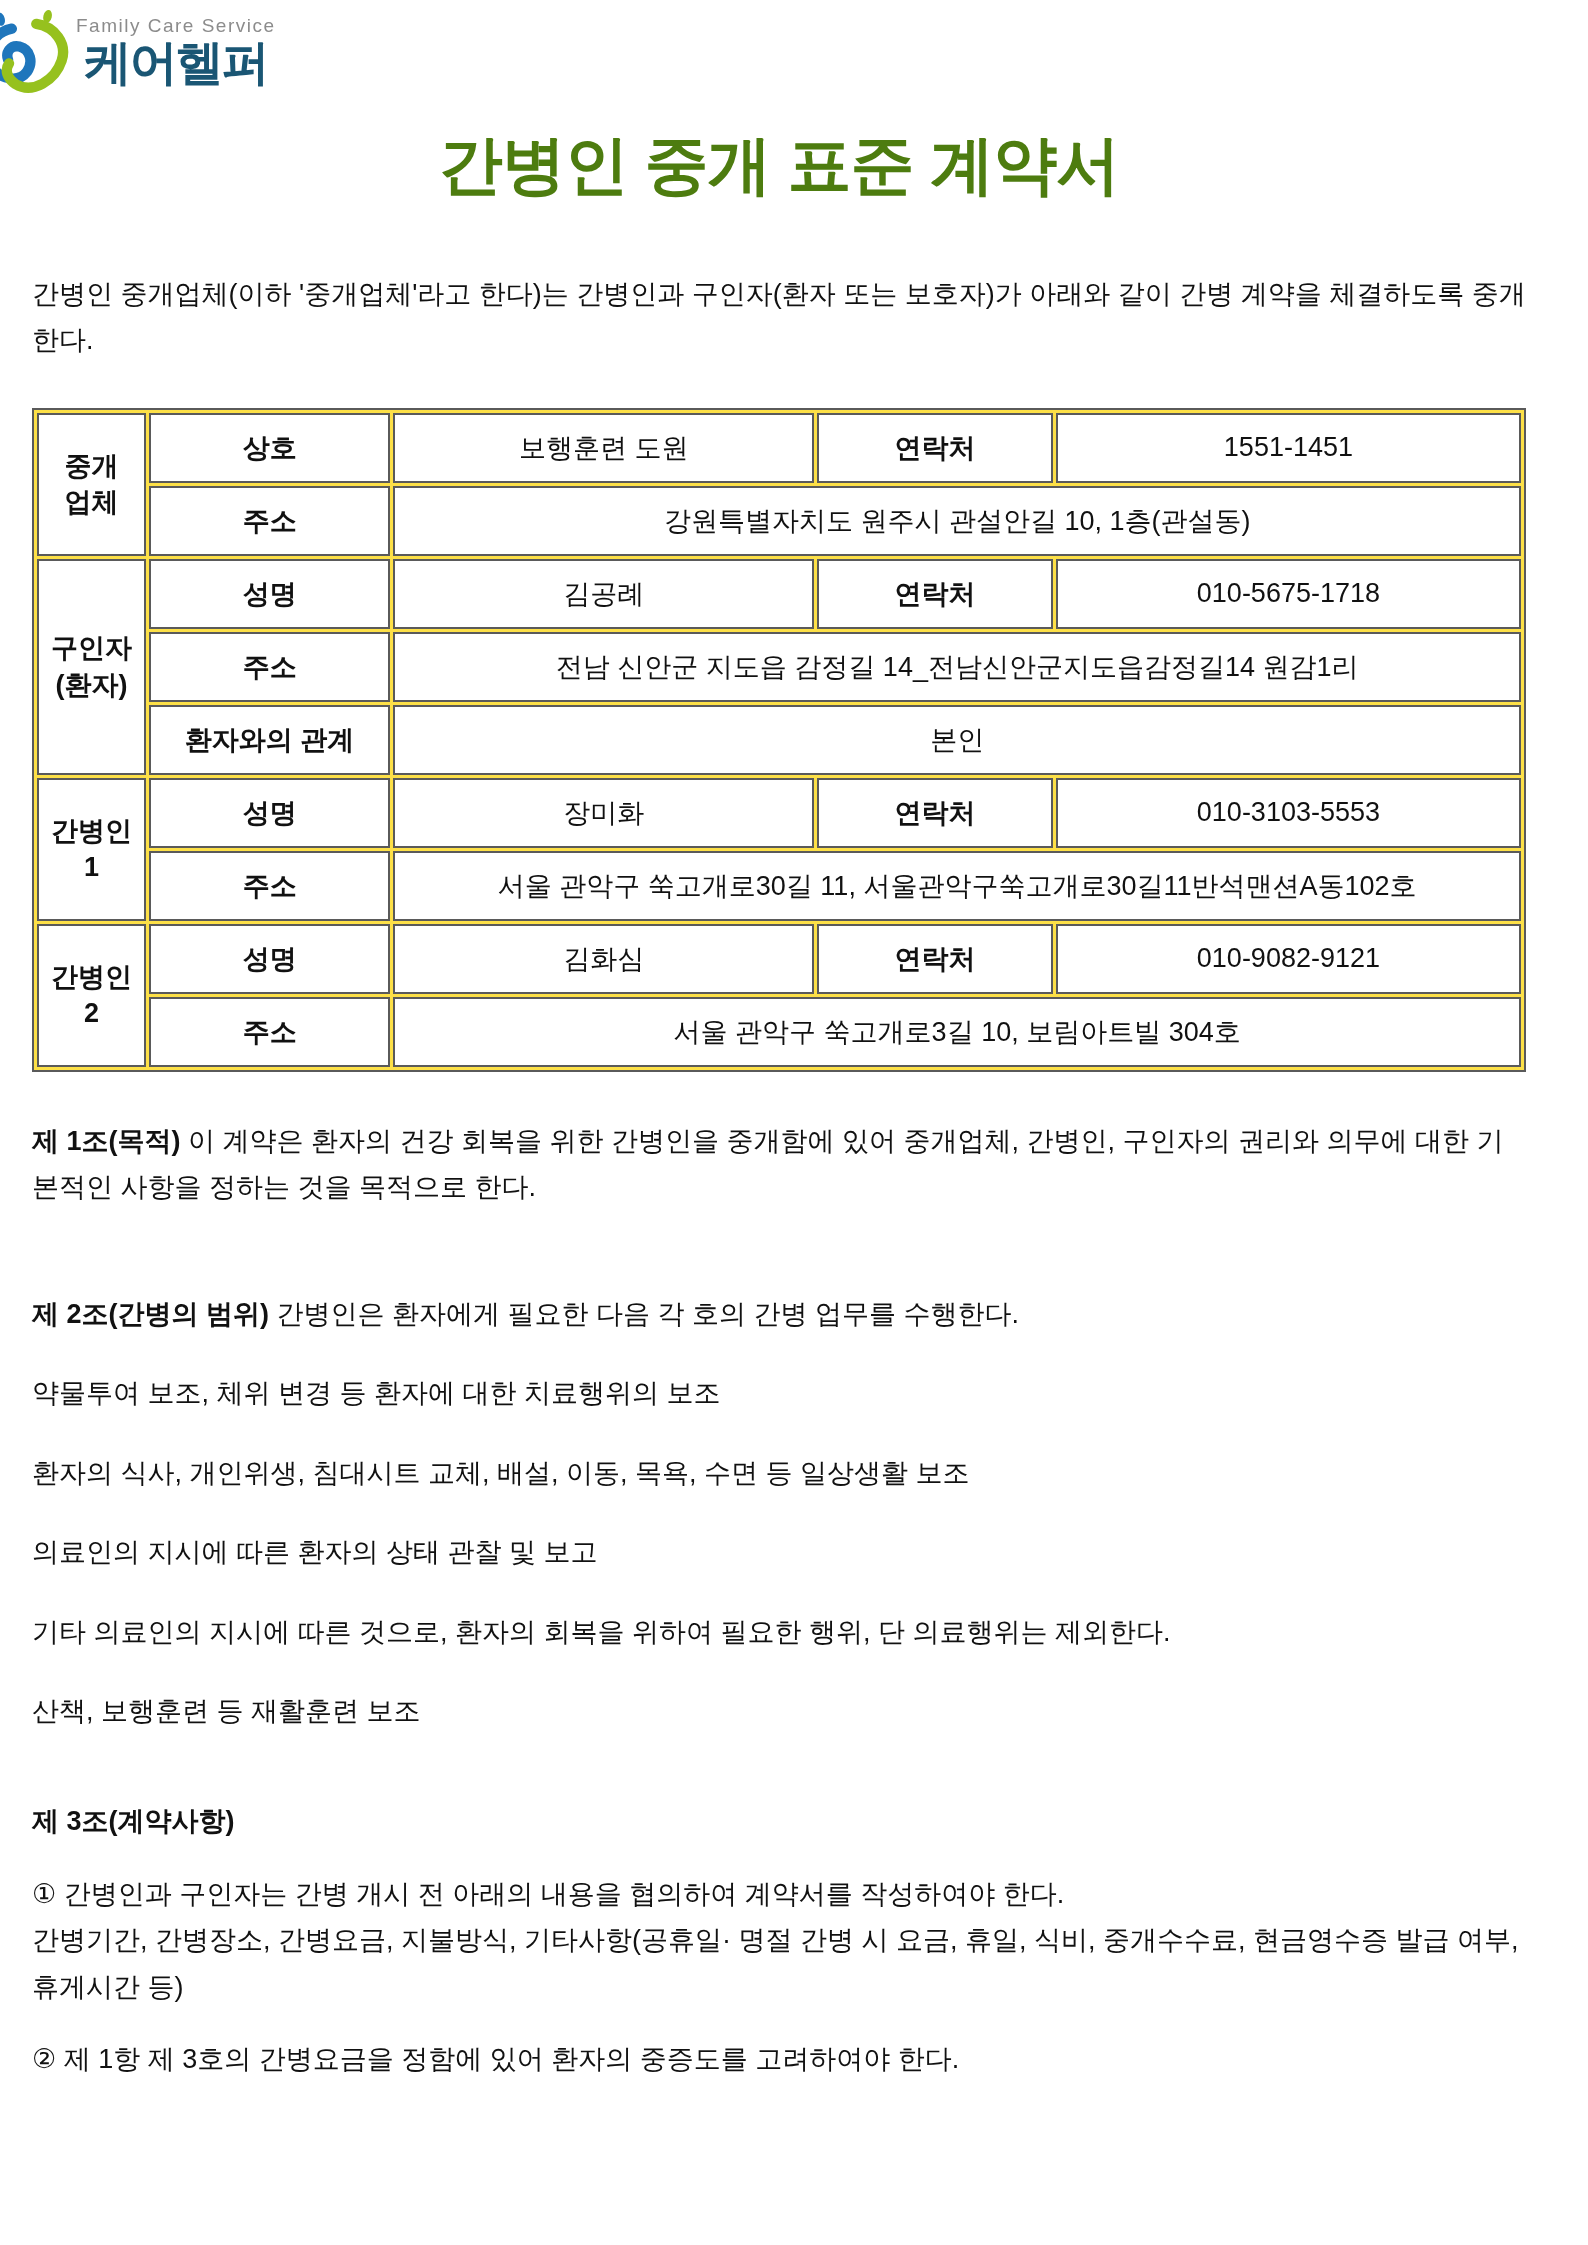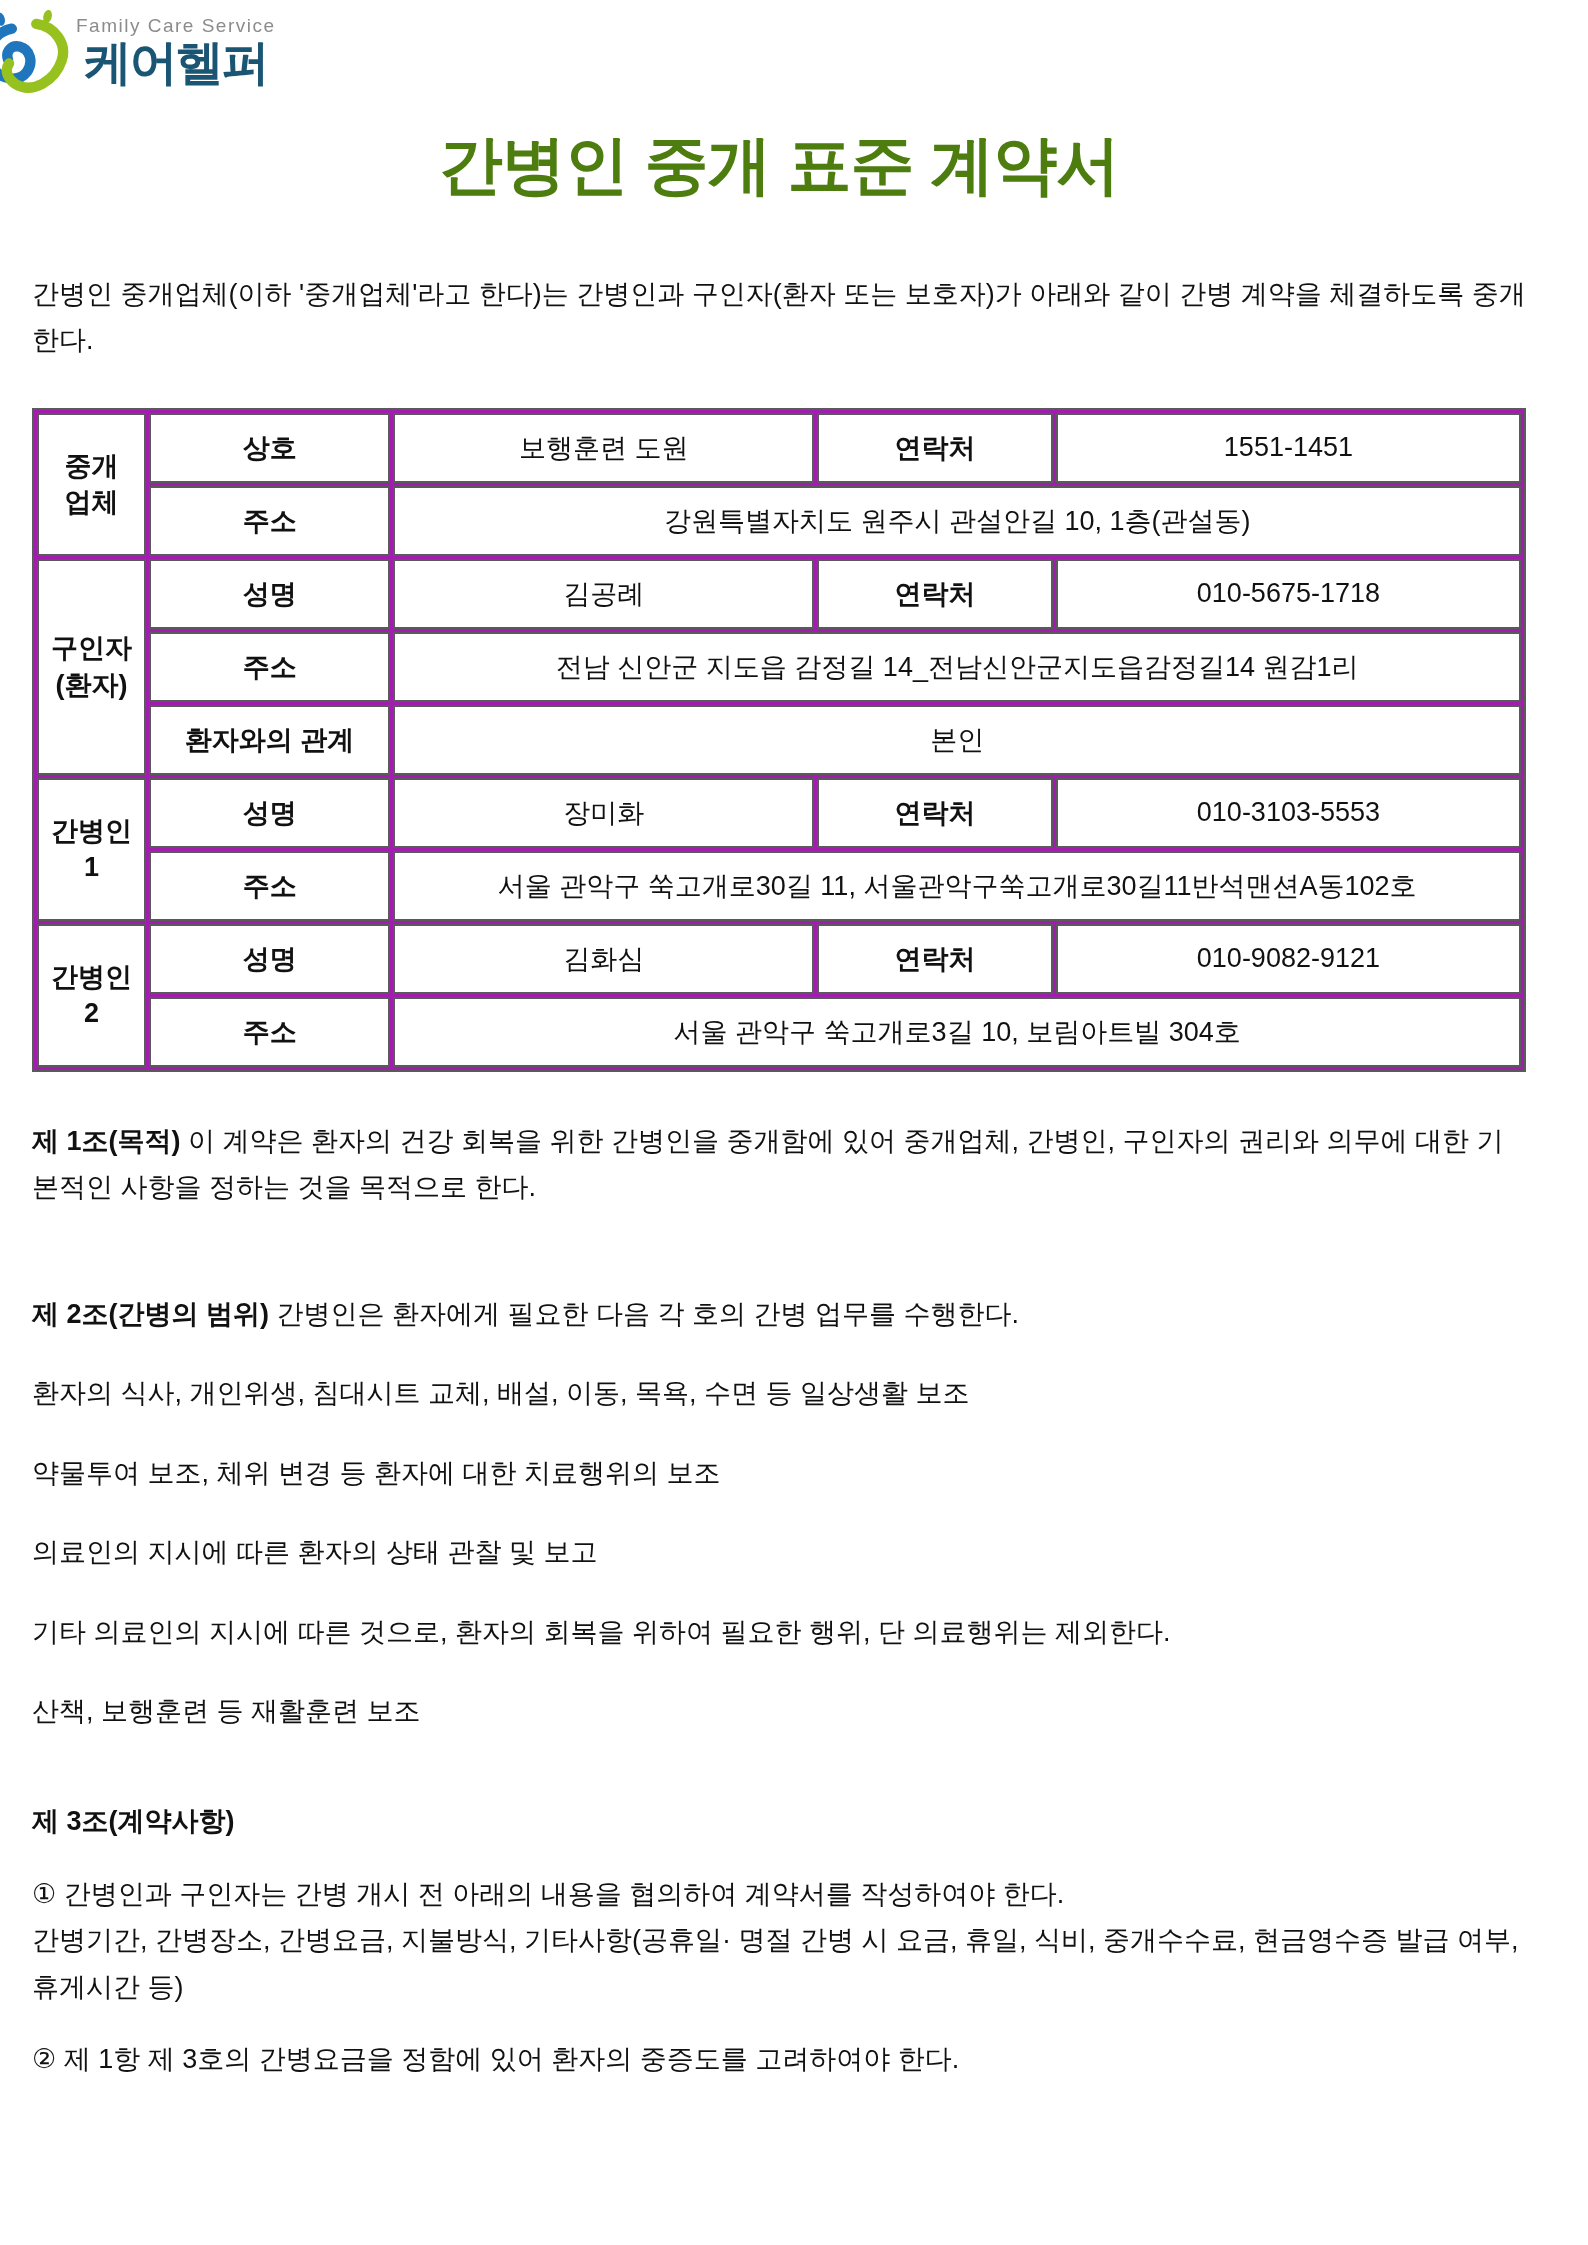--- a/index.html
+++ b/index.html
@@ -23,21 +23,21 @@
 
   
   .intro { font-size: 27px; line-height: 1.72; margin: 62px 0 44px 0; }
 
   
   .info-table {
     width: 100%;
     border-collapse: separate;
     border-spacing: 3px;
     border: 2px solid #5a5a5a;
-    background: #a21caf;
+    background: #fde047;
   }
   .info-table td, .info-table th {
     border: 2px solid #5a5a5a;
     text-align: center;
     vertical-align: middle;
     font-size: 27px;
     font-weight: 400;
     padding: 4px 10px;
     height: 70px;
     background: #fff;
@@ -155,22 +155,22 @@
       <span>이 계약은 환자의 건강 회복을 위한 간병인을 중개함에 있어 중개업체, 간병인, 구인자의 권리와 의무에 대한 기본적인 사항을 정하는 것을 목적으로 한다.</span>
     </p>
   </section>
 
   <section class="article art2">
     <p>
       <span class="head">제 2조(간병의 범위)</span>
       <span>간병인은 환자에게 필요한 다음 각 호의 간병 업무를 수행한다.</span>
     </p>
     <div class="items">
+      <p>약물투여 보조, 체위 변경 등 환자에 대한 치료행위의 보조</p>
       <p>환자의 식사, 개인위생, 침대시트 교체, 배설, 이동, 목욕, 수면 등 일상생활 보조</p>
-      <p>약물투여 보조, 체위 변경 등 환자에 대한 치료행위의 보조</p>
       <p>의료인의 지시에 따른 환자의 상태 관찰 및 보고</p>
       <p>기타 의료인의 지시에 따른 것으로, 환자의 회복을 위하여 필요한 행위, 단 의료행위는 제외한다.</p>
       <p>산책, 보행훈련 등 재활훈련 보조</p>
     </div>
   </section>
 
   <section class="article art3">
     <p class="head">제 3조(계약사항)</p>
     <p class="clause-gap">① 간병인과 구인자는 간병 개시 전 아래의 내용을 협의하여 계약서를 작성하여야 한다.</p>
     <p>간병기간, 간병장소, 간병요금, 지불방식, 기타사항(공휴일· 명절 간병 시 요금, 휴일, 식비, 중개수수료, 현금영수증 발급 여부, 휴게시간 등)</p>

